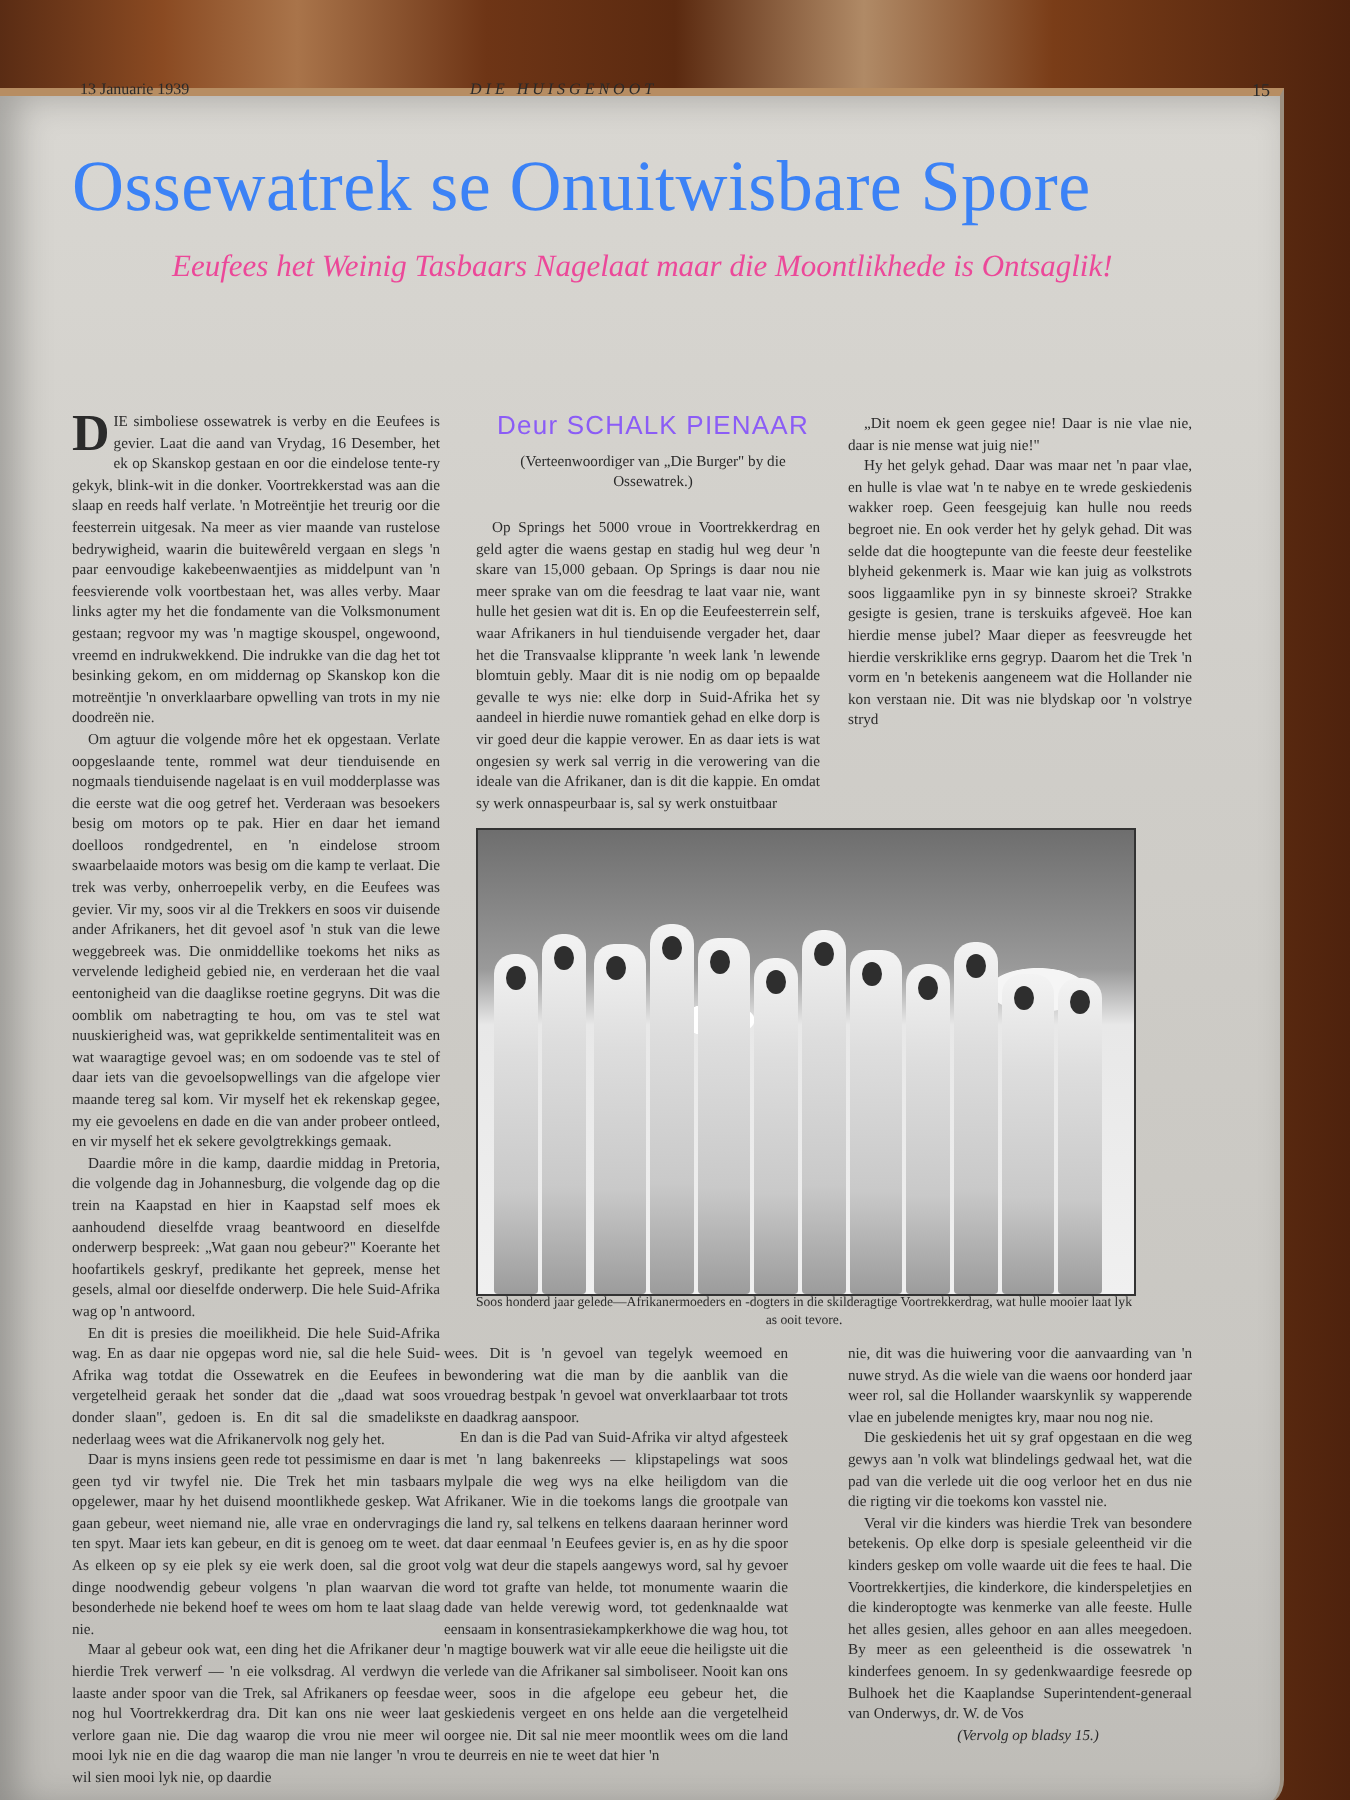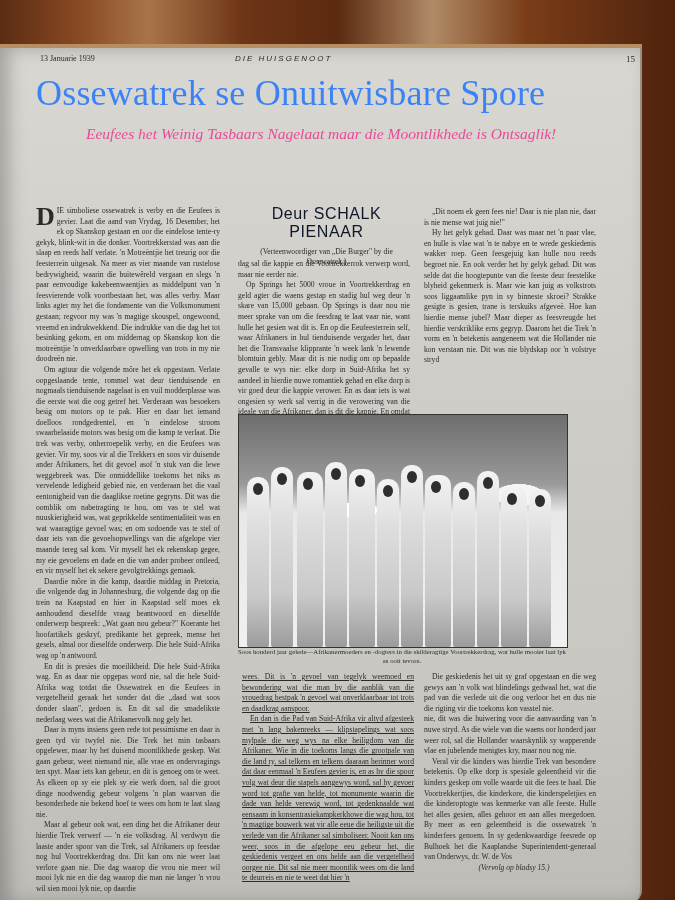--- a/index.html
+++ b/index.html
@@ -3,36 +3,36 @@
 <meta charset="utf-8">
 <style>
   html,body{margin:0;padding:0;}
   body{width:675px;height:900px;overflow:hidden;position:relative;
     background:linear-gradient(90deg,#5a2c14 0%,#8a4a22 12%,#a9744a 22%,#6e3516 36%,#5b2a10 50%,#b08a66 64%,#7a3d18 78%,#4e220d 100%);
     font-family:"Liberation Serif",serif;}
   .page{position:absolute;left:0;top:44px;width:640px;height:856px;
     background:linear-gradient(180deg,#d9d7d2 0%,#cfcdc8 40%,#c9c7c2 75%,#bebcb7 100%);
     border-top:4px solid #b78d62;border-right:2px solid #9c8f80;border-bottom-right-radius:14px;
     box-shadow:inset 8px 0 18px rgba(0,0,0,0.25);}
-  .runhead{position:absolute;top:54px;left:40px;right:40px;height:14px;font-size:8px;color:#2a2a2a;}
+  .runhead{position:absolute;top:40px;left:40px;right:40px;height:14px;font-size:8px;color:#2a2a2a;}
   .runhead .date{position:absolute;left:0;}
-  .runhead .mag{position:absolute;left:195px;letter-spacing:2px;font-style:italic;font-family:Liberation Sans, sans-serif;}
+  .runhead .mag{position:absolute;left:195px;letter-spacing:2px;font-style:italic;font-family:Liberation Serif, serif;}
   .runhead .pno{position:absolute;right:0;font-weight:normal;font-size:9px;}
   h1{position:absolute;top:72px;left:36px;margin:0;font-weight:normal;font-size:36px;letter-spacing:0.2px;color:#3b82f6;white-space:nowrap;}
   .sub{position:absolute;top:125px;left:86px;font-style:italic;font-size:15.5px;color:#ec4899;white-space:nowrap;}
   .col{position:absolute;font-size:7.6px;line-height:10.6px;color:#2b2b2b;text-align:justify;}
   .col p{margin:0;text-indent:8px;}
   .col1{left:36px;top:206px;width:184px;}
   .col2{left:238px;top:259px;width:172px;}
   .col3{left:424px;top:207px;width:172px;}
-  .col2b{left:242px;top:672px;width:172px;text-decoration:underline;}
+  .col2b{left:222px;top:672px;width:172px;}
   .col3b{left:424px;top:672px;width:172px;}
   .drop{float:left;font-size:26px;line-height:22px;margin:0 2px 0 0;font-weight:bold;}
   .byline{position:absolute;left:244px;top:205px;width:165px;text-align:center;}
-  .byline .by{font-family:"Liberation Sans",sans-serif;font-size:16px;letter-spacing:0.6px;color:#0f172a;}
+  .byline .by{font-family:"Liberation Sans",sans-serif;font-size:13px;letter-spacing:0.6px;color:#8b5cf6;}
   .byline .role{font-size:7.6px;line-height:10px;margin-top:6px;color:#2b2b2b;}
   .photo{position:absolute;left:238px;top:414px;width:328px;height:232px;border:1px solid #333;
     background:
       radial-gradient(ellipse 30px 14px at 120px 95px,#fff 60%,transparent 62%),
       radial-gradient(ellipse 40px 18px at 280px 80px,#f5f5f5 60%,transparent 62%),
       linear-gradient(180deg,#6e6e6e 0%,#9a9a9a 30%,#e8e8e8 42%,#f0f0f0 100%);
     overflow:hidden;}
   .fig{position:absolute;bottom:0;width:22px;border-radius:10px 10px 2px 2px;
     background:linear-gradient(180deg,#f3f3f3 0%,#ddd 30%,#c9c9c9 70%,#9c9c9c 100%);}
   .fig::before{content:"";position:absolute;top:6px;left:6px;width:10px;height:12px;border-radius:50%;background:#2e2e2e;}
@@ -61,26 +61,25 @@
   <p>Daar is myns insiens geen rede tot pessimisme en daar is geen tyd vir twyfel nie. Die Trek het min tasbaars opgelewer, maar hy het duisend moontlikhede geskep. Wat gaan gebeur, weet niemand nie, alle vrae en ondervragings ten spyt. Maar iets kan gebeur, en dit is genoeg om te weet. As elkeen op sy eie plek sy eie werk doen, sal die groot dinge noodwendig gebeur volgens 'n plan waarvan die besonderhede nie bekend hoef te wees om hom te laat slaag nie.</p>
   <p>Maar al gebeur ook wat, een ding het die Afrikaner deur hierdie Trek verwerf — 'n eie volksdrag. Al verdwyn die laaste ander spoor van die Trek, sal Afrikaners op feesdae nog hul Voortrekkerdrag dra. Dit kan ons nie weer laat verlore gaan nie. Die dag waarop die vrou nie meer wil mooi lyk nie en die dag waarop die man nie langer 'n vrou wil sien mooi lyk nie, op daardie</p>
 </div>
 
 <div class="byline">
   <div class="by">Deur SCHALK PIENAAR</div>
   <div class="role">(Verteenwoordiger van „Die Burger" by die Ossewatrek.)</div>
 </div>
 
 <div class="col col2">
-  <p style="text-indent:0">dag sal die kappie en die Voortrekkerrok verwerp word, maar nie eerder nie.</p>
   <p>Op Springs het 5000 vroue in Voortrekkerdrag en geld agter die waens gestap en stadig hul weg deur 'n skare van 15,000 gebaan. Op Springs is daar nou nie meer sprake van om die feesdrag te laat vaar nie, want hulle het gesien wat dit is. En op die Eeufeesterrein self, waar Afrikaners in hul tienduisende vergader het, daar het die Transvaalse klipprante 'n week lank 'n lewende blomtuin gebly. Maar dit is nie nodig om op bepaalde gevalle te wys nie: elke dorp in Suid-Afrika het sy aandeel in hierdie nuwe romantiek gehad en elke dorp is vir goed deur die kappie verower. En as daar iets is wat ongesien sy werk sal verrig in die verowering van die ideale van die Afrikaner, dan is dit die kappie. En omdat sy werk onnaspeurbaar is, sal sy werk onstuitbaar</p>
 </div>
 
 <div class="col col3">
-  <p>„Dit noem ek geen fees nie! Daar is nie plan nie, daar is nie mense wat juig nie!"</p>
+  <p>„Dit noem ek geen gegee nie! Daar is nie vlae nie, daar is nie mense wat juig nie!"</p>
   <p>Hy het gelyk gehad. Daar was maar net 'n paar vlae, en hulle is vlae wat 'n te nabye en te wrede geskiedenis wakker roep. Geen feesgejuig kan hulle nou reeds begroet nie. En ook verder het hy gelyk gehad. Dit was selde dat die hoogtepunte van die feeste deur feestelike blyheid gekenmerk is. Maar wie kan juig as volkstrots soos liggaamlike pyn in sy binneste skroei? Strakke gesigte is gesien, trane is terskuiks afgeveë. Hoe kan hierdie mense jubel? Maar dieper as feesvreugde het hierdie verskriklike erns gegryp. Daarom het die Trek 'n vorm en 'n betekenis aangeneem wat die Hollander nie kon verstaan nie. Dit was nie blydskap oor 'n volstrye stryd</p>
 </div>
 
 <div class="photo">
   <div class="fig" style="left:8px;height:170px"></div>
   <div class="fig" style="left:32px;height:180px"></div>
   <div class="fig" style="left:58px;height:175px;width:26px"></div>
   <div class="fig" style="left:86px;height:185px"></div>
   <div class="fig" style="left:110px;height:178px;width:26px"></div>
   <div class="fig" style="left:138px;height:168px"></div>
@@ -92,17 +91,17 @@
   <div class="fig" style="left:290px;height:158px"></div>
 </div>
 <div class="caption">Soos honderd jaar gelede—Afrikanermoeders en -dogters in die skilderagtige Voortrekkerdrag, wat hulle mooier laat lyk as ooit tevore.</div>
 
 <div class="col col2b">
   <p style="text-indent:0">wees. Dit is 'n gevoel van tegelyk weemoed en bewondering wat die man by die aanblik van die vrouedrag bestpak 'n gevoel wat onverklaarbaar tot trots en daadkrag aanspoor.</p>
   <p>En dan is die Pad van Suid-Afrika vir altyd afgesteek met 'n lang bakenreeks — klipstapelings wat soos mylpale die weg wys na elke heiligdom van die Afrikaner. Wie in die toekoms langs die grootpale van die land ry, sal telkens en telkens daaraan herinner word dat daar eenmaal 'n Eeufees gevier is, en as hy die spoor volg wat deur die stapels aangewys word, sal hy gevoer word tot grafte van helde, tot monumente waarin die dade van helde verewig word, tot gedenknaalde wat eensaam in konsentrasiekampkerkhowe die wag hou, tot 'n magtige bouwerk wat vir alle eeue die heiligste uit die verlede van die Afrikaner sal simboliseer. Nooit kan ons weer, soos in die afgelope eeu gebeur het, die geskiedenis vergeet en ons helde aan die vergetelheid oorgee nie. Dit sal nie meer moontlik wees om die land te deurreis en nie te weet dat hier 'n</p>
 </div>
 
 <div class="col col3b">
+  <p style="text-indent:0">nie, dit was die huiwering voor die aanvaarding van 'n nuwe stryd. As die wiele van die waens oor honderd jaar weer rol, sal die Hollander waarskynlik sy wapperende vlae en jubelende menigtes kry, maar nou nog nie.</p>
   <p>Die geskiedenis het uit sy graf opgestaan en die weg gewys aan 'n volk wat blindelings gedwaal het, wat die pad van die verlede uit die oog verloor het en dus nie die rigting vir die toekoms kon vasstel nie.</p>
-  <p style="text-indent:0">nie, dit was die huiwering voor die aanvaarding van 'n nuwe stryd. As die wiele van die waens oor honderd jaar weer rol, sal die Hollander waarskynlik sy wapperende vlae en jubelende menigtes kry, maar nou nog nie.</p>
   <p>Veral vir die kinders was hierdie Trek van besondere betekenis. Op elke dorp is spesiale geleentheid vir die kinders geskep om volle waarde uit die fees te haal. Die Voortrekkertjies, die kinderkore, die kinderspeletjies en die kinderoptogte was kenmerke van alle feeste. Hulle het alles gesien, alles gehoor en aan alles meegedoen. By meer as een geleentheid is die ossewatrek 'n kinderfees genoem. In sy gedenkwaardige feesrede op Bulhoek het die Kaaplandse Superintendent-generaal van Onderwys, dr. W. de Vos</p>
   <p class="cont">(Vervolg op bladsy 15.)</p>
 </div>
 
 </body></html>

